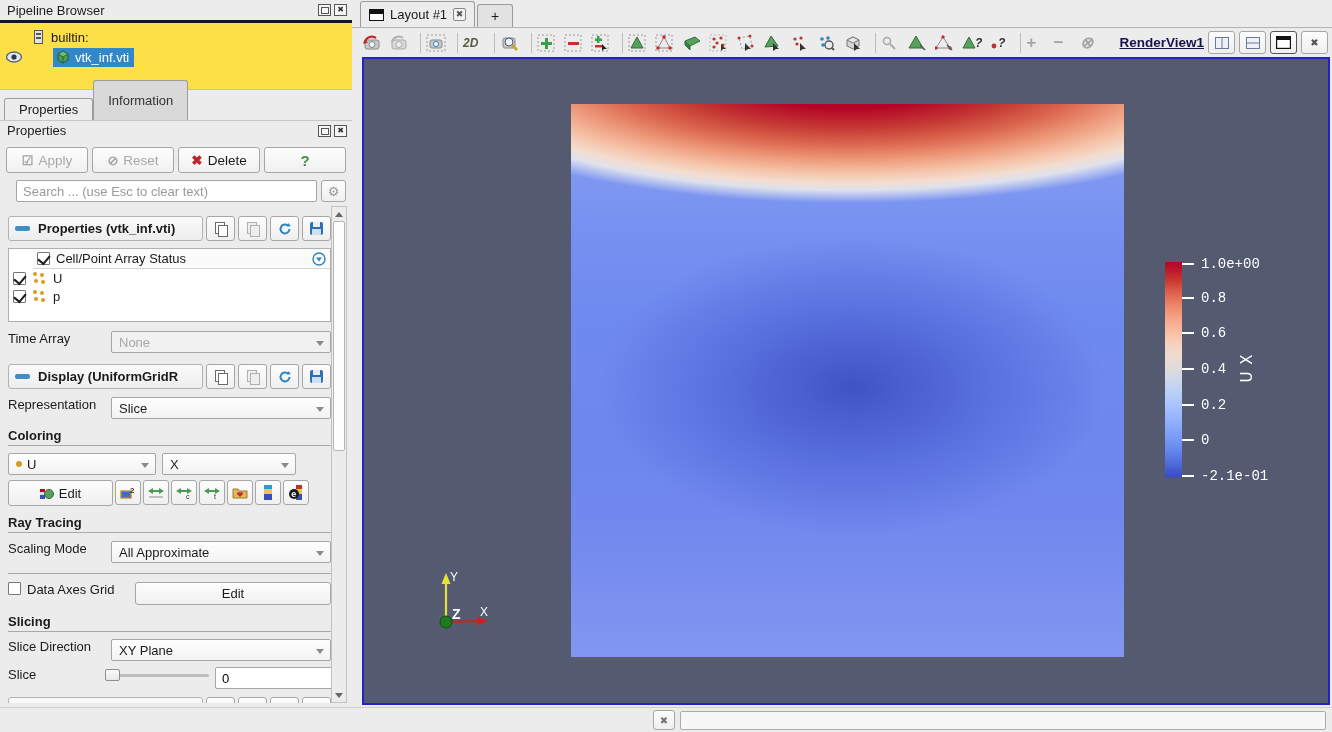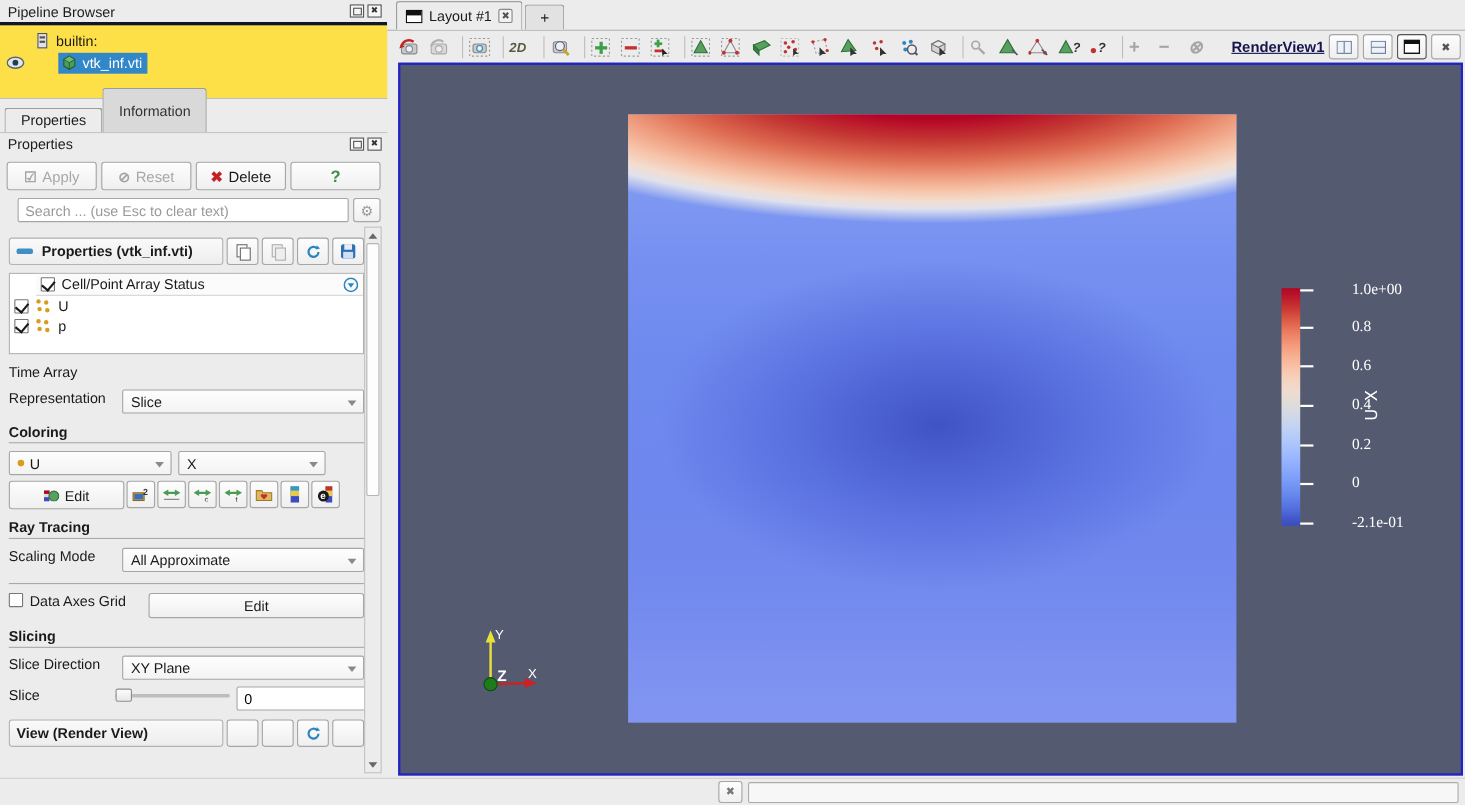--- a/index.html
+++ b/index.html
@@ -168,21 +168,21 @@
   }
   #colorbar { position:absolute; left:801px; top:203px; width:17px; height:216px;
     background:linear-gradient(to bottom,
       #b40426 0%, #bb1a2c 4%, #cc3b33 9%, #dd5f4b 14%, #ec7f63 19%, #f49a7b 24%,
       #f8b194 29%, #f9c4ab 34%, #f5d4c2 39%, #eddcd1 44%, #dddcdc 49.6%, #cdd7ec 55%,
       #bcd0f6 60%, #aac4fd 66%, #97b5ff 72%, #84a4fb 78%, #7093f3 84%, #5f7fe8 89%,
       #4e69d9 94%, #4257c9 97%, #3b4cc0 100%);
   }
   .cbtick { position:absolute; left:17px; display:flex; align-items:center; transform:translateY(-50%); }
   .cbtick .tl { width:12px; height:2px; background:#fff; margin-right:7px; }
-  .cbtick .tv { color:#fff; font-size:14px; font-family:Liberation Serif, serif; white-space:nowrap;margin-left:28px; }
+  .cbtick .tv { color:#fff; font-size:14px; font-family:Liberation Mono, monospace; white-space:nowrap; }
   #cbtitle {
     position:absolute; left:868px; top:300px; color:#fff; font-size:15px;
     font-family:"DejaVu Sans",sans-serif; transform:rotate(-90deg); letter-spacing:1px; white-space:nowrap;
   }
   #axes { position:absolute; left:50px; top:500px; }
 
   
   #statusbar { position:absolute; left:0; top:707px; width:1332px; height:25px; background:#ececec; border-top:1px solid #cfcfcf; }
   #sb-close { position:absolute; left:653px; top:2px; width:22px; height:20px; }
   #progress { position:absolute; left:680px; top:3px; width:646px; height:19px; background:#f7f7f7; border:1px solid #ababab; border-radius:2px; }
@@ -319,22 +319,47 @@
               <i style="left:7px;top:1px"></i>
               <i style="left:1px;top:7px"></i>
               <i style="left:8px;top:8px"></i>
           </span>
           <span>p</span>
         </div>
       </div>
 
       <div class="row" style="margin-top:9px">
         <span class="lblcol">Time Array</span>
-      </div>
-
+        <div class="combo disabled" style="flex:1">
+          <span>None</span>
+            <span class="arrow"></span>
+        </div>
+      </div>
+
+      <div class="headrow" style="margin-top:11px">
+        <div class="secbar">
+            <span class="secdash"></span>
+          <span>Display (UniformGridR</span>
+          </div>
+        <span class="mini">
+            <span class="copyic"></span>
+          </span>
+        <span class="mini">
+            <span class="copyic dim"></span>
+          </span>
+        <span class="mini">
+          <svg width="14" height="14" viewBox="0 0 14 14">
+            <path d="M11.5 7a4.5 4.5 0 1 1-1.3-3.2" fill="none" stroke="#2b86c0" stroke-width="2"></path>
+            <polygon points="10,1 13,4 9.4,4.8" fill="#2b86c0"></polygon>
+          </svg>
+        </span>
+        <span class="mini">
+            <span class="floppy"></span>
+          </span>
+      </div>
 
       <div class="row" style="margin-top:8px">
         <span class="lblcol">Representation</span>
         <div class="combo" style="flex:1">
           <span>Slice</span>
             <span class="arrow"></span>
         </div>
       </div>
 
       <div class="heading">Coloring</div>

